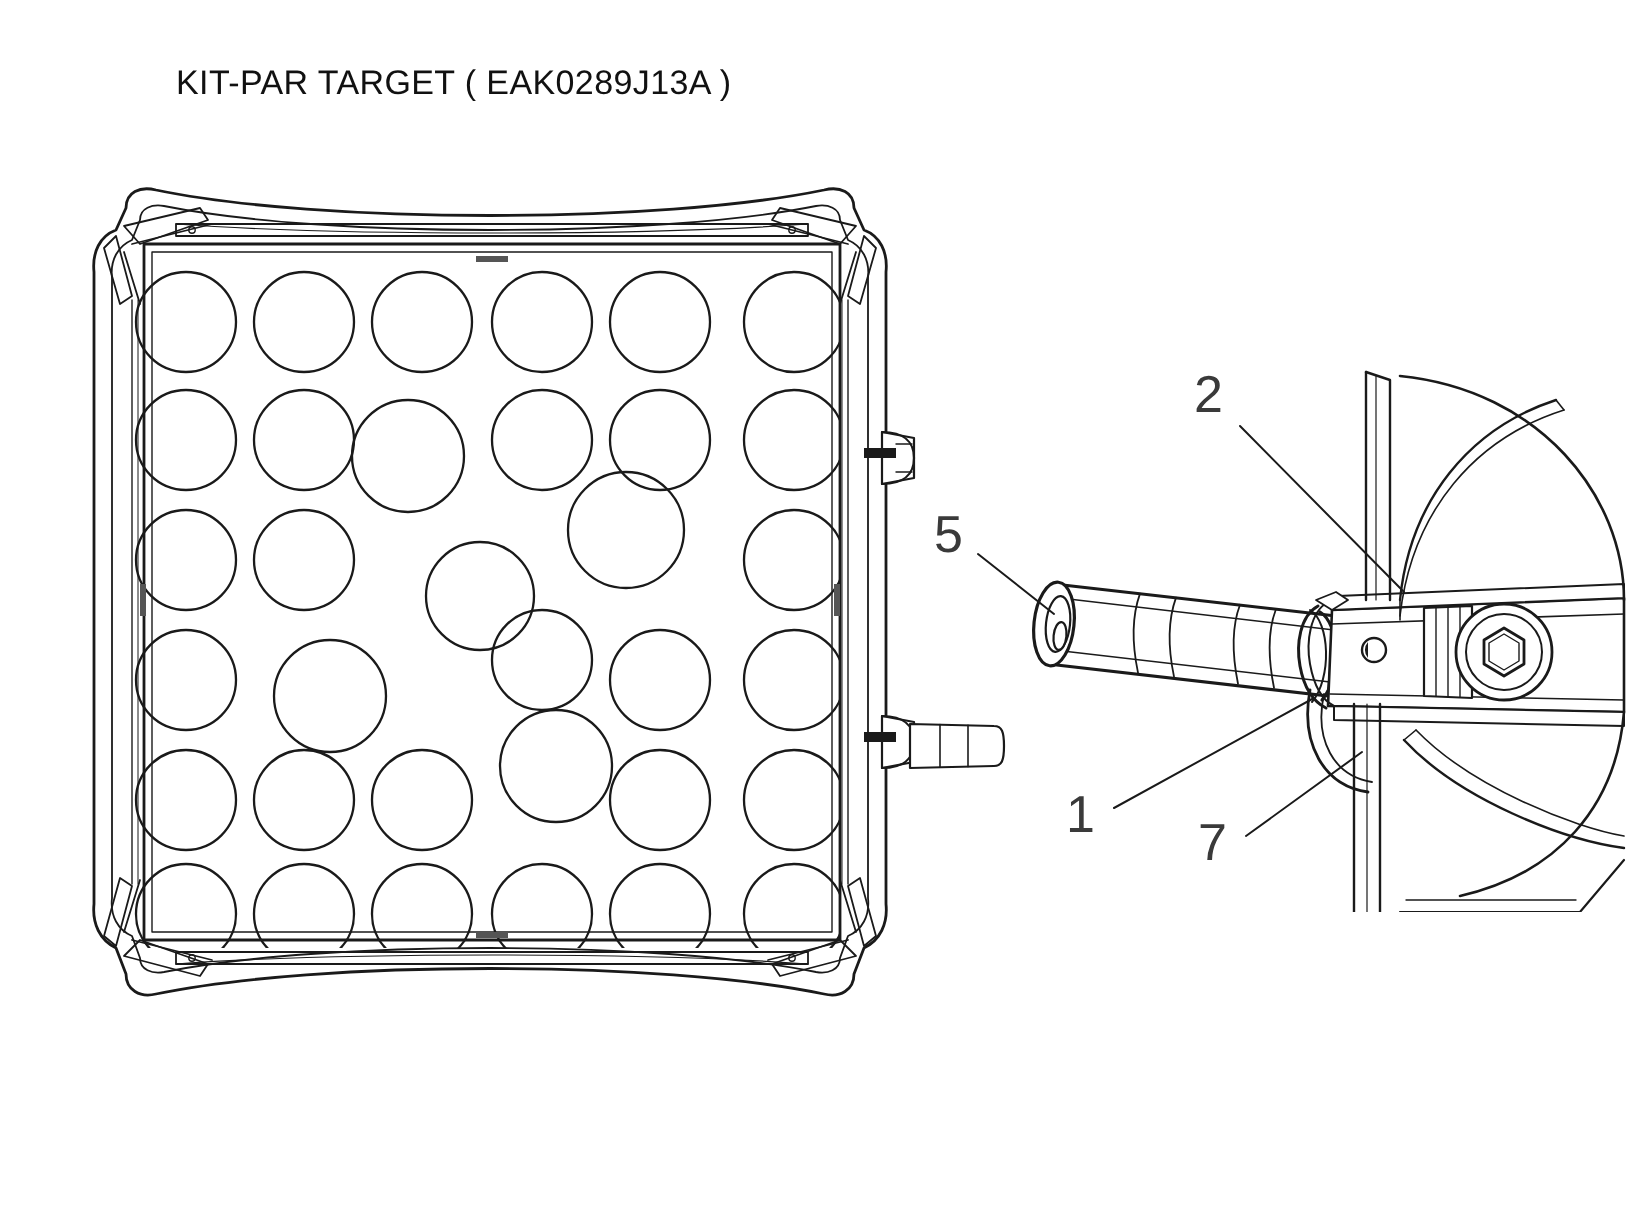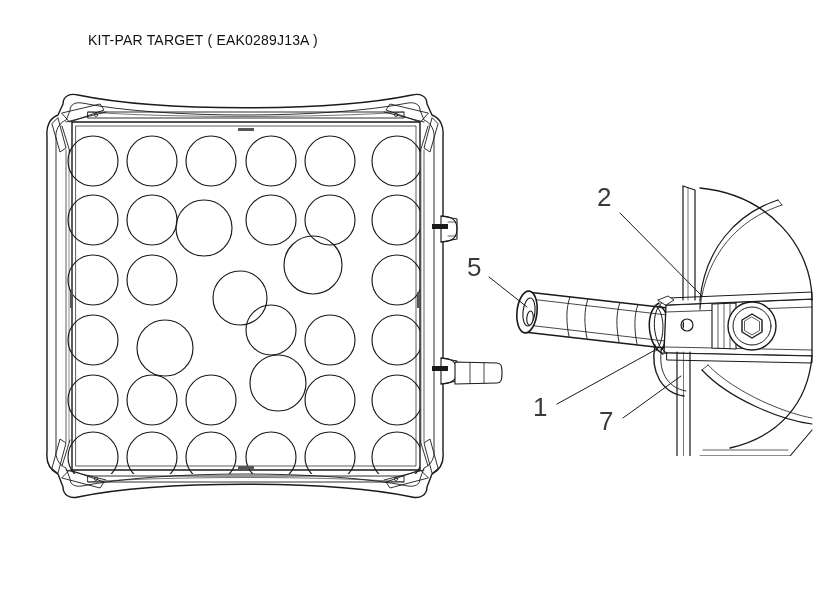--- a/index.html
+++ b/index.html
@@ -7,21 +7,21 @@
     width:813px;height:609px;
     font-family:"Liberation Sans", sans-serif;
     color:#000;
     overflow:hidden;
     position:relative;
   }
   #canvas{position:absolute;left:0;top:0;width:813px;height:609px;}
   .title{
     position:absolute;
     left:88px;top:32px;
-    font-size:14px;
+    font-size:17px;
     letter-spacing:0.2px;
     color:#111;
     white-space:nowrap;
     font-family:"Liberation Sans", sans-serif;
   }
   .callout{
     position:absolute;
     font-size:26px;
     font-family:"Liberation Sans", sans-serif;
     color:#3a3a3a;

